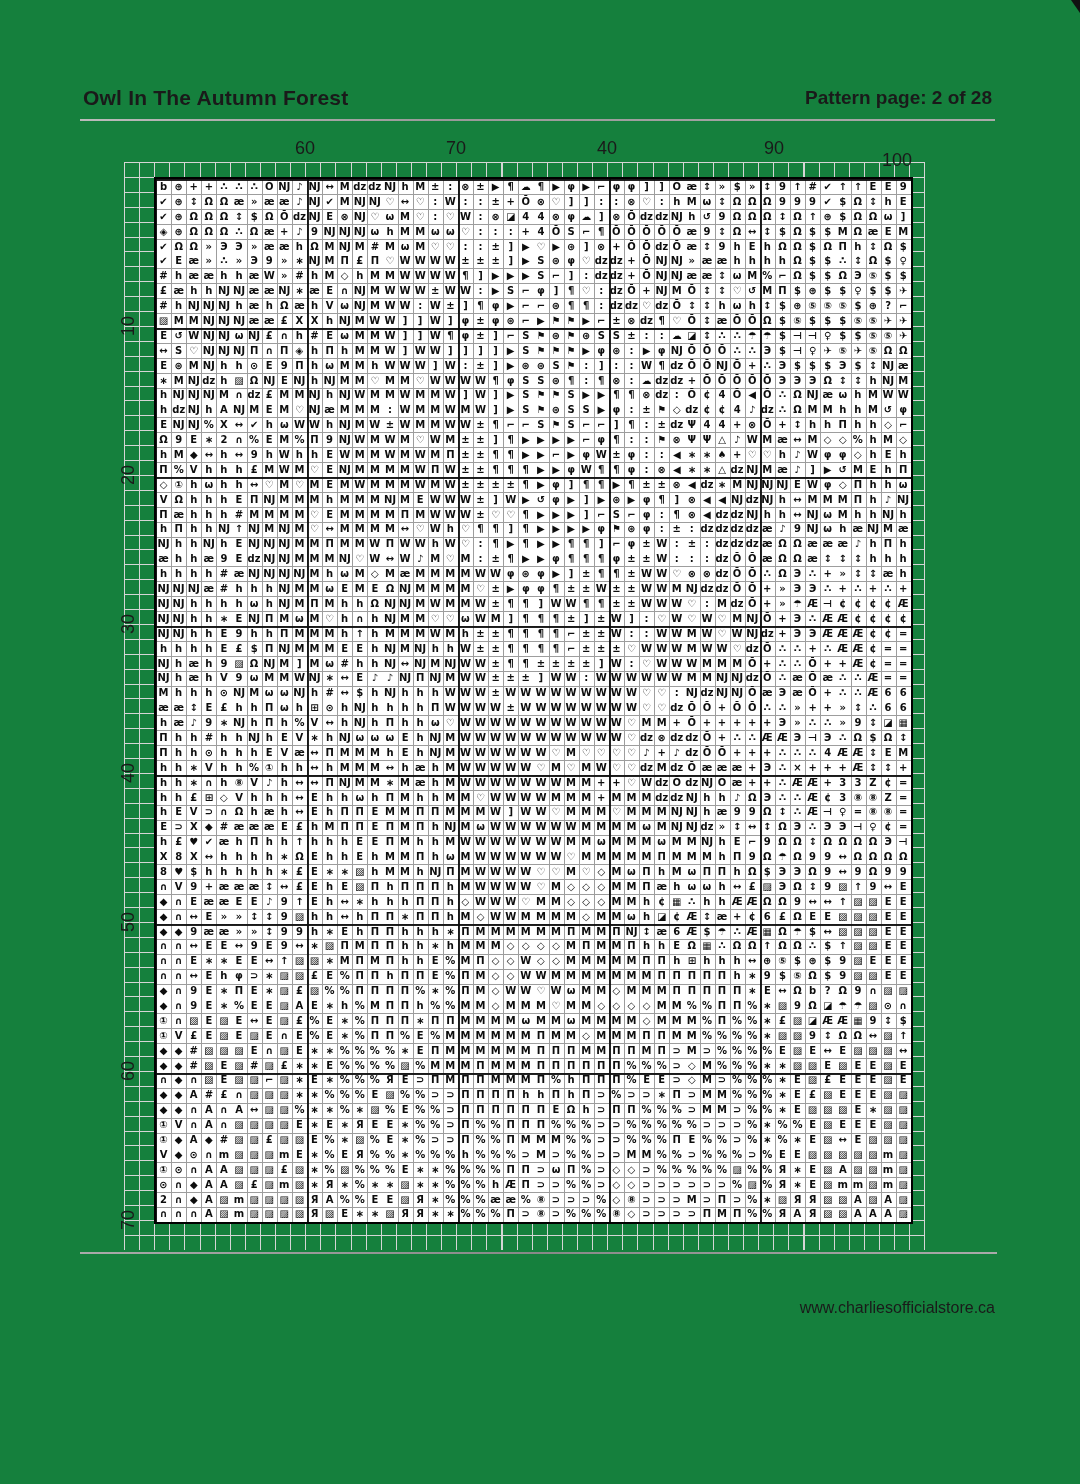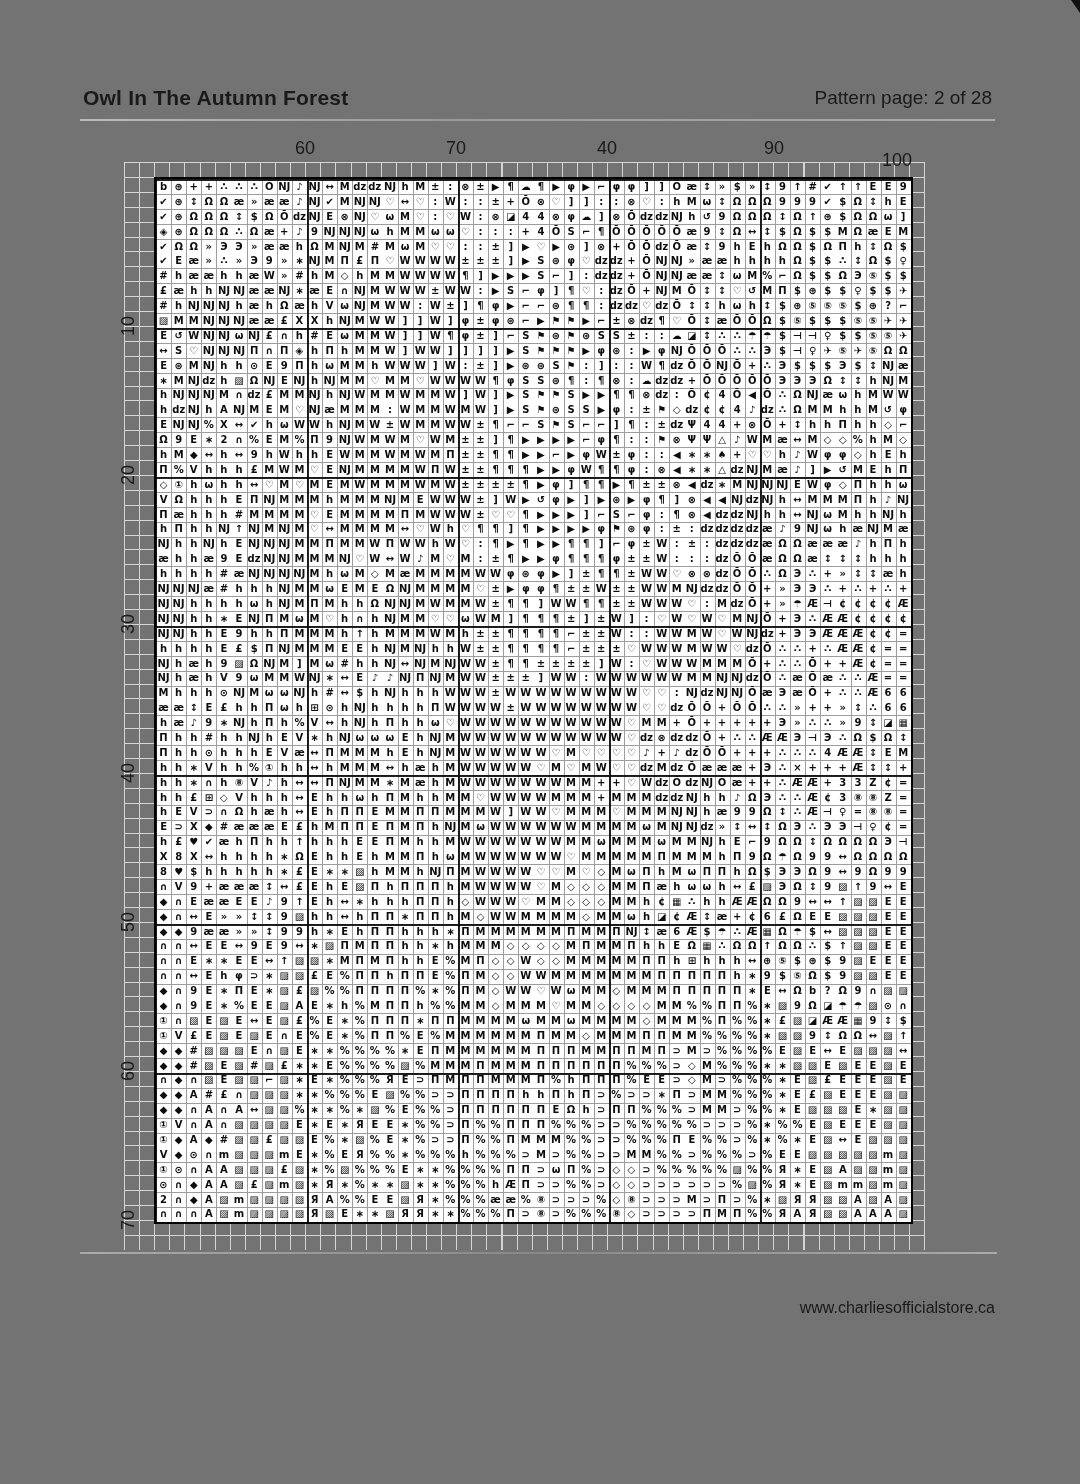--- a/index.html
+++ b/index.html
@@ -1,23 +1,23 @@
 <!DOCTYPE html>
 <html><head>
 <meta charset="utf-8">
 <style>
   html,body{margin:0;padding:0;background:#ffffff;}
   .page{
-    position:relative;width:1080px;height:1484px;background:#737373;overflow:hidden;
+    position:relative;width:1080px;height:1484px;background:#15803d;overflow:hidden;
     font-family:"Liberation Sans",sans-serif;color:#1a1a1a;
   }
   .corner-mark{position:absolute;top:0;right:0;width:9px;height:13px;background:#111;
     clip-path:polygon(100% 0,0 0,100% 100%);}
   .title{position:absolute;left:83px;top:86px;font-size:21px;font-weight:bold;letter-spacing:.2px;}
-  .page-label{position:absolute;right:88px;top:87px;font-size:19px;font-weight:normal;}
+  .page-label{position:absolute;right:88px;top:87px;font-size:19px;font-weight:bold;}
   .header-rule{position:absolute;left:80px;top:119px;width:915px;height:2px;
     background:linear-gradient(to right,#bbb,#999 40%,#aaa);}
   .margin-grid{
     position:absolute;left:124px;top:162px;width:801px;height:1088px;
     background-image:
       repeating-linear-gradient(to right,#d5d5d5 0 1px,transparent 1px 15.1px),
       repeating-linear-gradient(to bottom,#d5d5d5 0 1px,transparent 1px 14.9px);
   }
   .col-labels{position:absolute;left:154px;top:138px;width:755px;height:22px;}
   .col-label{position:absolute;top:0;transform:translateX(-50%);font-size:18px;color:#1a1a1a;}

